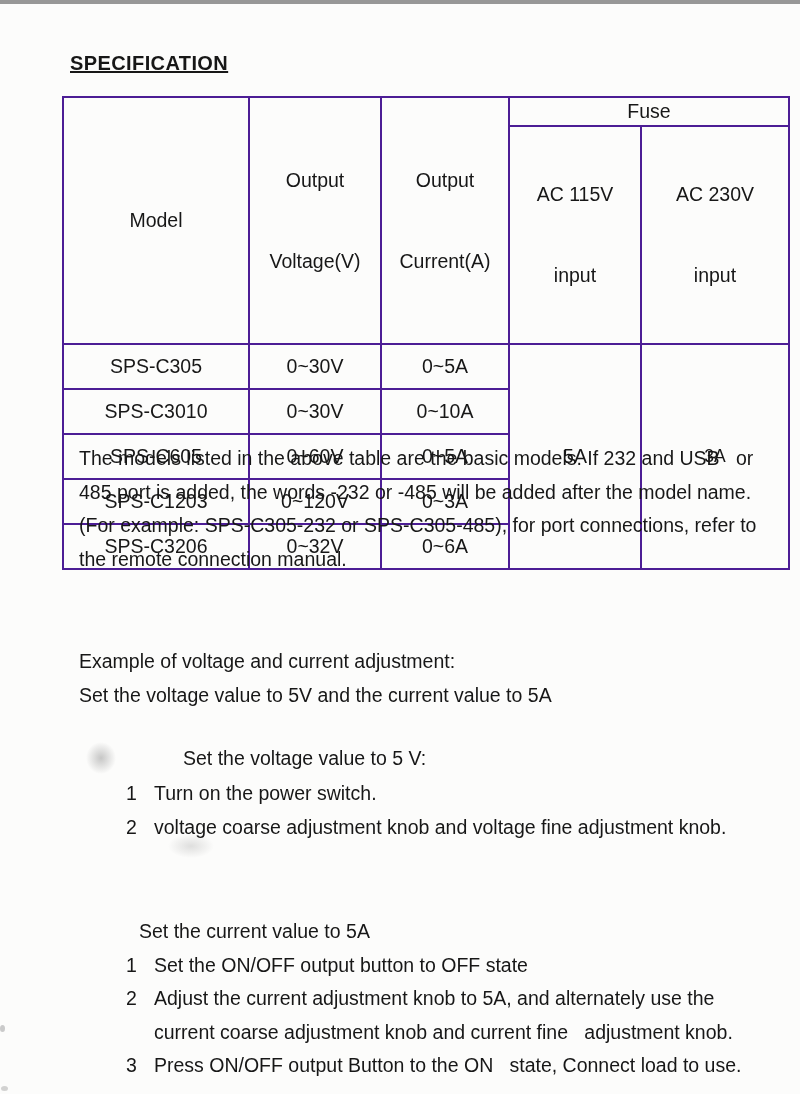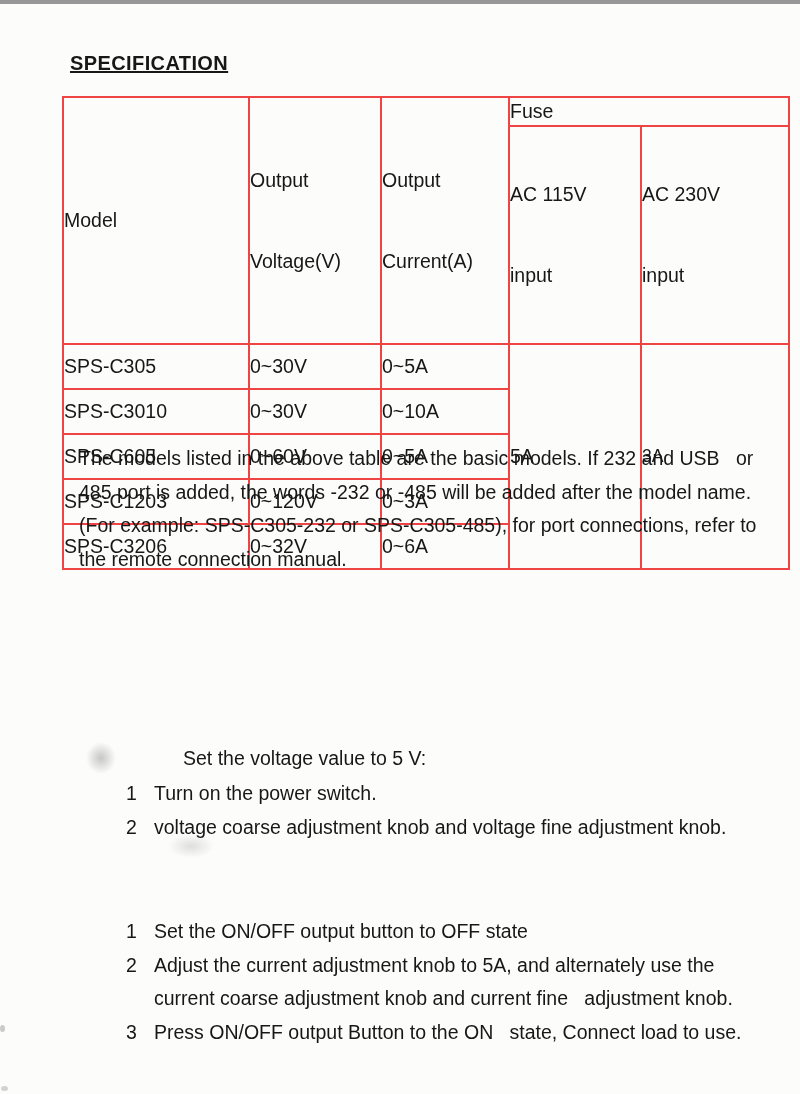--- a/index.html
+++ b/index.html
@@ -33,22 +33,22 @@
     white-space:pre;
     text-decoration:underline;
   }
 
   table.spec {
     position:absolute; left:62px; top:96px;
     border-collapse:collapse; table-layout:fixed;
     font-size:19.5px; color:#171717;
   }
   table.spec td {
-    border:2px solid #ef4444;
-    text-align:left; vertical-align:middle;
+    border:2px solid #4c1d95;
+    text-align:center; vertical-align:middle;
     white-space:pre; line-height:27px;
     overflow:hidden;
   }
   tr.fuse-row   { height:28px; }
   tr.subhdr-row { height:56px; }
   tr.drow       { height:45px; }
   td.fsmall     { font-size:17.5px; }
 
   .textblock { position:absolute; left:79px; width:712px; }
   .textblock .line { white-space:pre; }
@@ -152,38 +152,43 @@
     </tbody>
   </table>
 
   <div class="textblock intro">
     <div class="line">The models listed in the above table are the basic models. If 232 and USB   or</div>
     <div class="line">485 port is added, the words -232 or -485 will be added after the model name.</div>
     <div class="line">(For example: SPS-C305-232 or SPS-C305-485), for port connections, refer to</div>
     <div class="line">the remote connection manual.</div>
   </div>
 
+  <div class="textblock example">
+    <div class="line">Example of voltage and current adjustment:</div>
+    <div class="line">Set the voltage value to 5V and the current value to 5A</div>
+  </div>
 
   <div class="textblock steps-section voltage">
     <div class="line subhead">Set the voltage value to 5 V:</div>
     <div class="step">
       <span class="num">1</span>
       <div class="stext">
         <div>Turn on the power switch.</div>
       </div>
     </div>
     <div class="step">
       <span class="num">2</span>
       <div class="stext">
         <div>voltage coarse adjustment knob and voltage fine adjustment knob.</div>
       </div>
     </div>
   </div>
 
   <div class="textblock steps-section current">
+    <div class="line subhead">Set the current value to 5A</div>
     <div class="step">
       <span class="num">1</span>
       <div class="stext">
         <div>Set the ON/OFF output button to OFF state</div>
       </div>
     </div>
     <div class="step">
       <span class="num">2</span>
       <div class="stext">
         <div>Adjust the current adjustment knob to 5A, and alternately use the</div>

